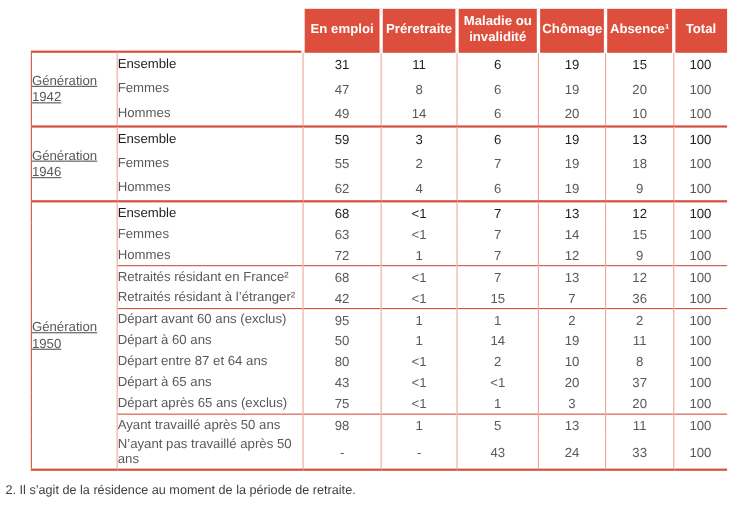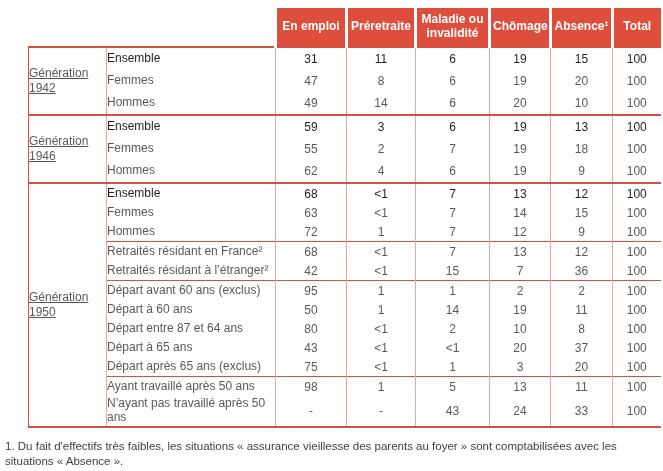--- a/index.html
+++ b/index.html
@@ -286,16 +286,15 @@
           <td class="val">-</td>
           <td class="val">43</td>
           <td class="val">24</td>
           <td class="val">33</td>
           <td class="val">100</td>
         </tr>
       </tbody>
   </table>
 
   <div class="footnotes">
-    <p>1. Du fait d'effectifs très faibles, les situations « assurance vieillesse des parents au foyer » sont comptabilisées avec les situations « Absence ».</p>
     <p>2. Il s’agit de la résidence au moment de la période de retraite.</p>
   </div>
 </div>
 
 </body></html>

